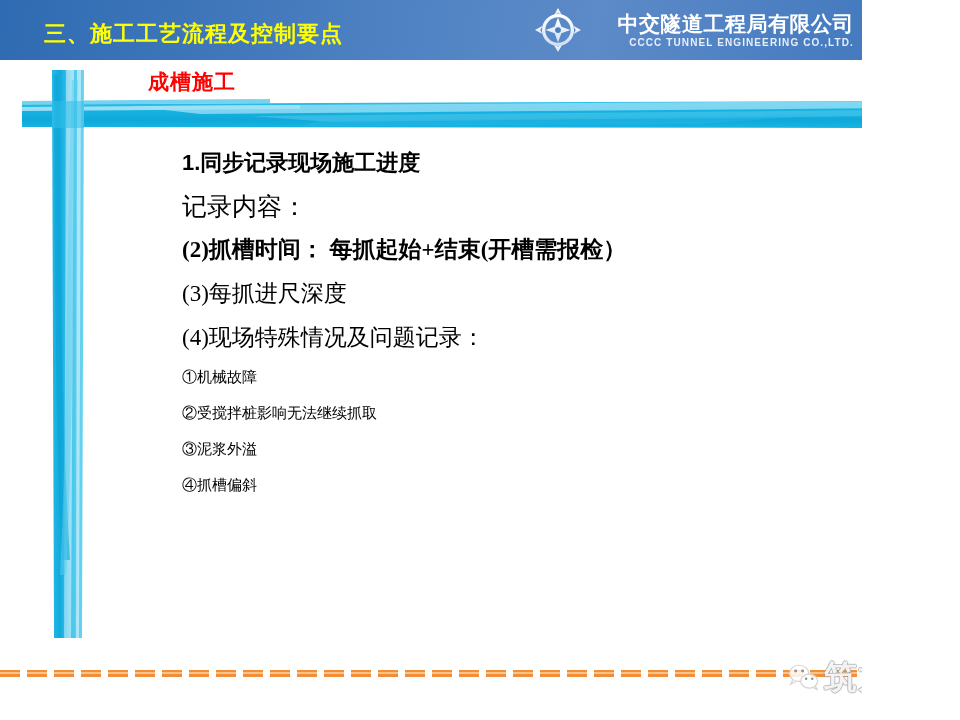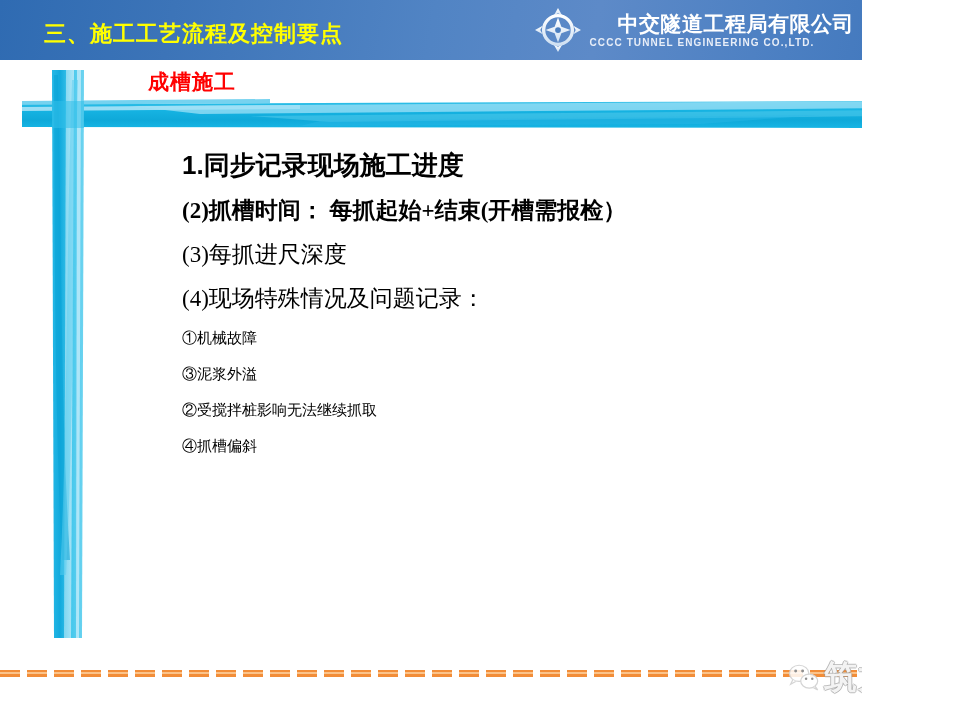--- a/index.html
+++ b/index.html
@@ -73,20 +73,21 @@
     margin-left: 28px;
   }
   .logo-en {
     font-family: "Liberation Sans", "DejaVu Sans", sans-serif;
     font-size: 10px;
     font-weight: bold;
     color: #e8eef8;
     letter-spacing: 1.1px;
     margin-top: 4px;
     white-space: nowrap;
+    text-align: right;
   }
 
   
   .section-subtitle {
     position: absolute;
     left: 148px;
     top: 68px;
     font-family: "Liberation Serif", "DejaVu Serif", serif;
     font-size: 21px;
     font-weight: bold;
@@ -112,21 +113,21 @@
     top: 152px;
     width: 640px;
   }
   .line {
     font-family: "Liberation Serif", "DejaVu Serif", serif;
     color: #000000;
     white-space: nowrap;
     line-height: 1;
   }
   .line-heading {
-    font-size: 26px;
+    font-size: 22px;
     font-weight: bold;
     margin-bottom: 20px;
   }
   .line-heading .lead-num {
     font-family: "Liberation Sans", "DejaVu Sans", sans-serif;
     font-weight: bold;
   }
   .line-sub {
     font-size: 25px;
     margin-bottom: 19px;
@@ -285,33 +286,34 @@
 
     <path d="M52 101 L84 101 L84 128 L52 128 Z" fill="#32c0e9" opacity="0.55"></path>
   </svg>
 
   <div class="body-text">
 
     <div class="line line-heading">
       <span class="lead-num">1.</span><span>同步记录现场施工进度</span>
     </div>
 
+    <div class="line line-sub">记录内容：</div>
 
 
     <div class="line line-item bold-part">(2)抓槽时间： 每抓起始+结束(开槽需报检）</div>
 
     <div class="line line-item">(3)每抓进尺深度</div>
 
     <div class="line line-item">(4)现场特殊情况及问题记录：</div>
 
     <div class="line line-sub2">①机械故障</div>
 
+    <div class="line line-sub2">②受搅拌桩影响无法继续抓取</div>
+
     <div class="line line-sub2">③泥浆外溢</div>
-
-    <div class="line line-sub2">②受搅拌桩影响无法继续抓取</div>
 
     <div class="line line-sub2">④抓槽偏斜</div>
   </div>
 
   <div class="dash-v">
     <div class="dash-v-light"></div>
   </div>
   <div class="dash-h">
     <div class="dash-h-light"></div>
   </div>

